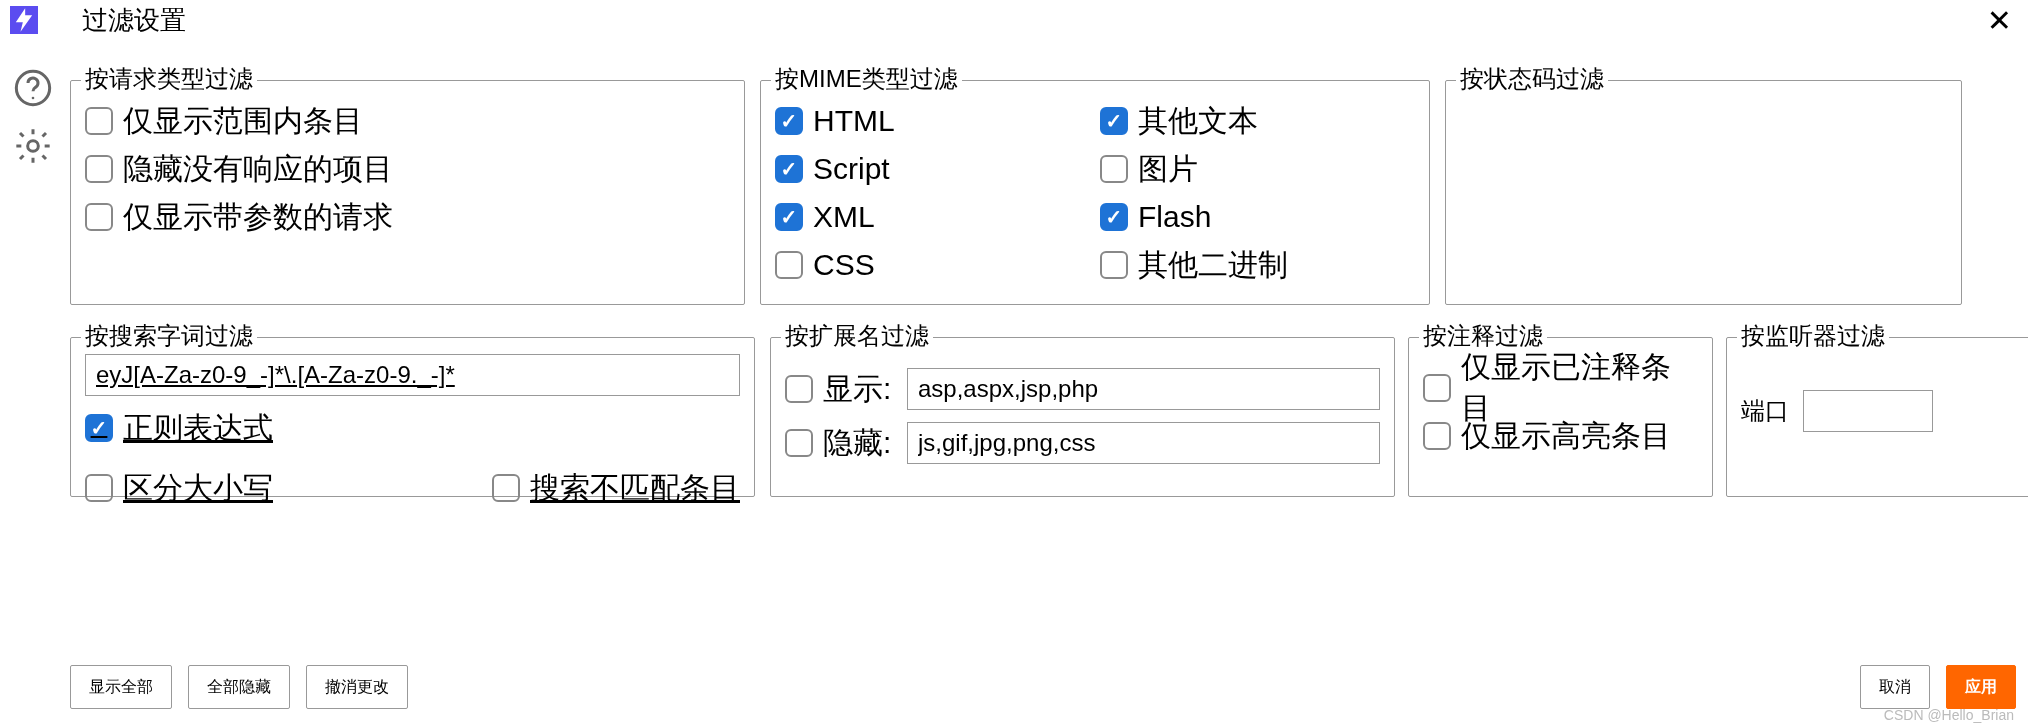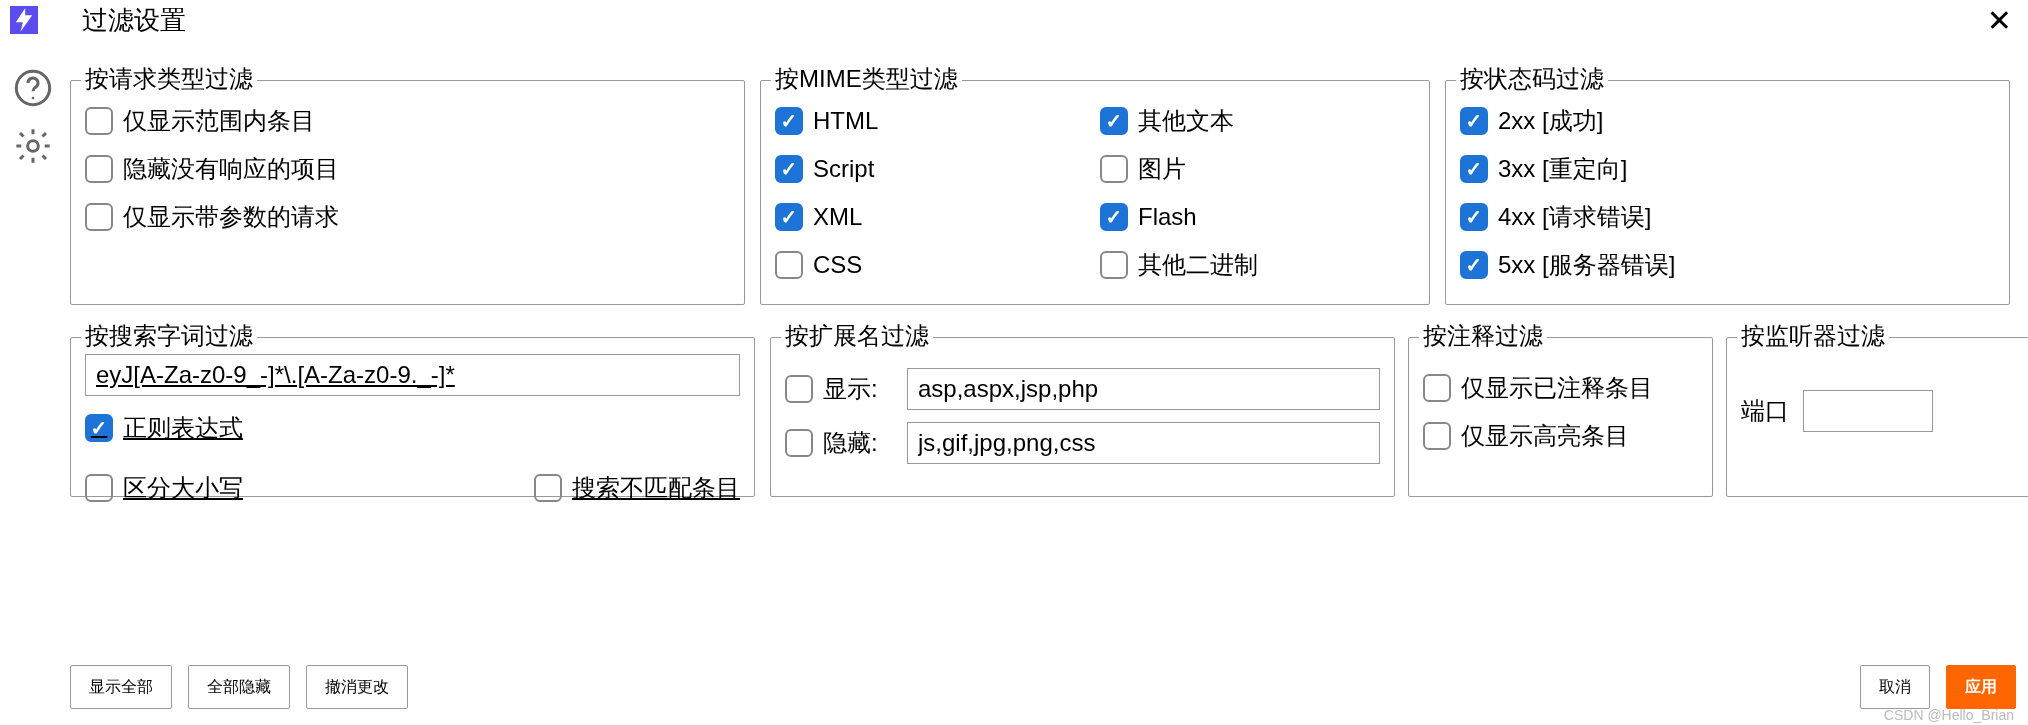--- a/index.html
+++ b/index.html
@@ -21,31 +21,31 @@
 
   
   .group { position: absolute; border: 1px solid #999; border-radius: 2px; padding: 16px 14px 10px 14px; }
   .group-title { position: absolute; top: -18px; left: 10px; background: #fff; padding: 0 4px; font-size: 24px; }
 
   
   .chk { display: flex; align-items: center; gap: 10px; height: 48px; cursor: pointer; }
   .chk-box { width: 28px; height: 28px; border: 2px solid #888; border-radius: 6px; display: flex; align-items: center; justify-content: center; flex: 0 0 auto; }
   .chk-box.checked { background: #1e73d6; border-color: #1e73d6; }
   .chk-box.checked::after { content: "✓"; color: #fff; font-size: 20px; font-weight: bold; }
-  .chk-label { font-size: 24px; }
+  .chk-label { font-size: 30px; }
 
   
   .txt { border: 1px solid #999; height: 42px; padding: 2px 10px; font-size: 24px; font-family: inherit; width: 100%; }
   .btn { border: 1px solid #999; background: #fff; height: 44px; padding: 0 18px; font-size: 16px; font-family: inherit; cursor: pointer; border-radius: 2px; }
   .btn-primary { background: #ff6600; border-color: #ff6600; color: #fff; font-weight: bold; }
 
   
   #g-reqtype { left:0; top:25px; width:675px; height:225px; }
   #g-mime    { left:690px; top:25px; width:670px; height:225px; }
-  #g-status  { left:1375px; top:25px; width:565px; height:225px; }
+  #g-status  { left:1375px; top:25px; width:517px; height:225px; }
   #g-search  { left:0; top:282px; width:685px; height:160px;text-decoration:underline; }
   #g-ext     { left:700px; top:282px; width:625px; height:160px; }
   #g-annot   { left:1338px; top:282px; width:305px; height:160px; }
   #g-listener{ left:1656px; top:282px; width:324px; height:160px; }
 
   .mime-grid { display: grid; grid-template-columns: 1fr 1fr; column-gap: 10px; }
   .status-col { display: flex; flex-direction: column; }
 
   .ext-row { display: flex; align-items: center; gap: 10px; margin-bottom: 12px; }
   .ext-row .chk-label { min-width: 74px; }
@@ -142,38 +142,20 @@
         </div>
       <div class="chk">
           <div class="chk-box"></div>
           <span class="chk-label">其他二进制</span>
         </div>
     </div>
   </div>
 
   <div class="group" id="g-status">
     <div class="group-title">按状态码过滤</div>
-    <div class="status-col">
-      <div class="chk">
-          <div class="chk-box checked"></div>
-          <span class="chk-label">2xx  [成功]</span>
-        </div>
-      <div class="chk">
-          <div class="chk-box checked"></div>
-          <span class="chk-label">3xx  [重定向]</span>
-        </div>
-      <div class="chk">
-          <div class="chk-box checked"></div>
-          <span class="chk-label">4xx  [请求错误]</span>
-        </div>
-      <div class="chk">
-          <div class="chk-box checked"></div>
-          <span class="chk-label">5xx  [服务器错误]</span>
-        </div>
-    </div>
   </div>
 
   <div class="group" id="g-search">
     <div class="group-title">按搜索字词过滤</div>
     <div class="search-col">
       <input class="txt" type="text" value="eyJ[A-Za-z0-9_-]*\.[A-Za-z0-9._-]*" style="">
       <div class="chk">
           <div class="chk-box checked"></div>
           <span class="chk-label">正则表达式</span>
         </div>

